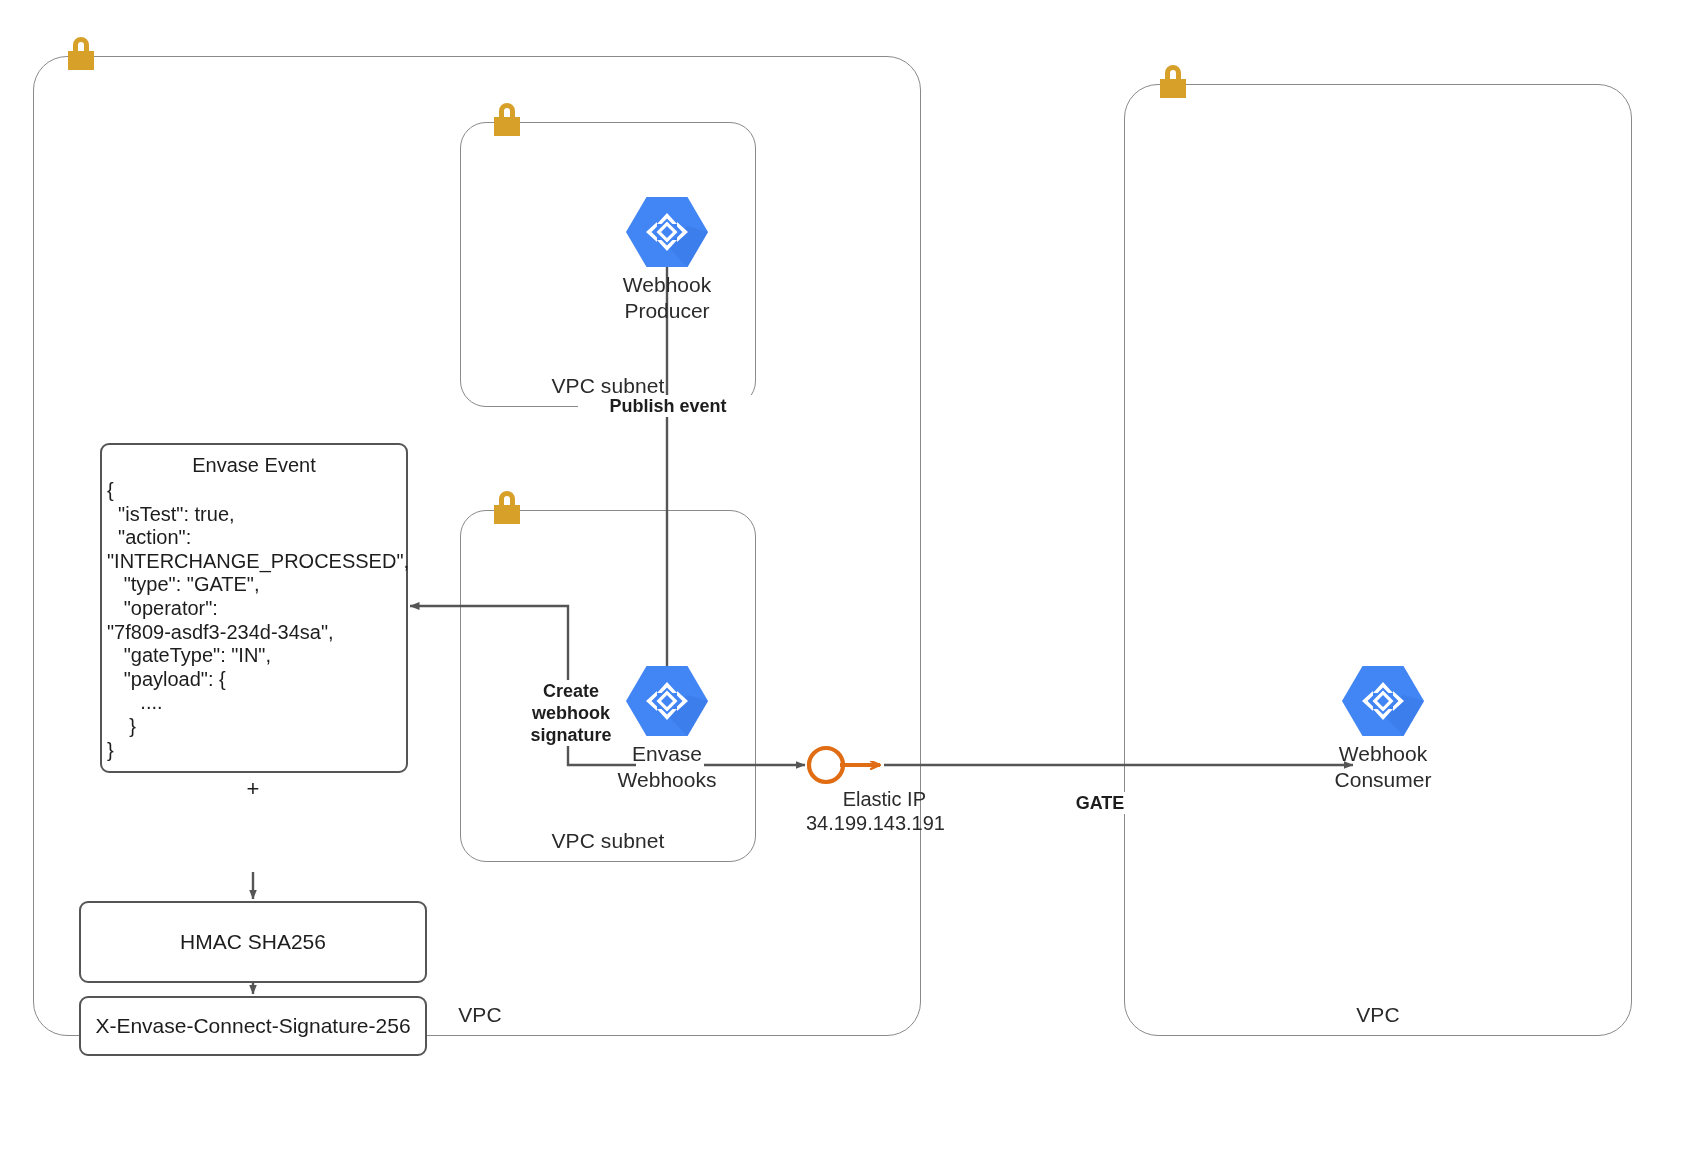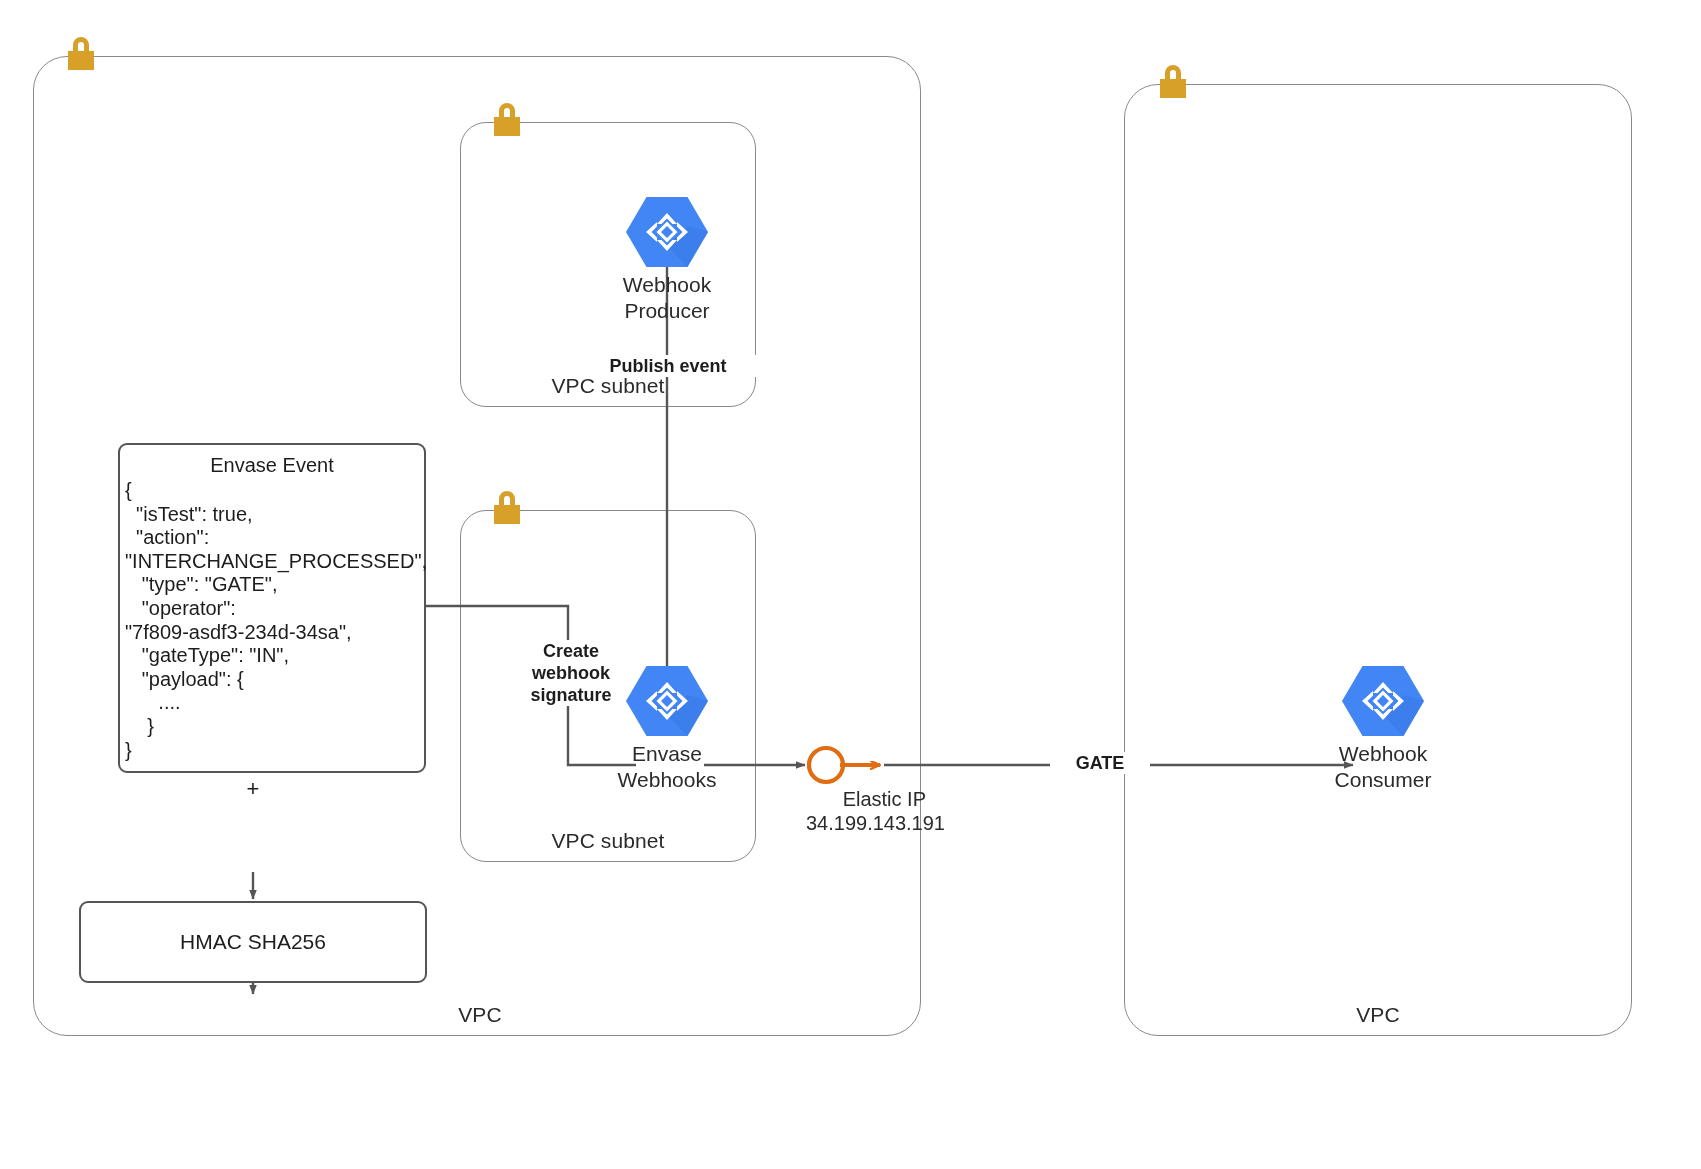--- a/index.html
+++ b/index.html
@@ -110,20 +110,21 @@
   
   .edge-label {
     position: absolute;
     font-size: 18px;
     font-weight: bold;
     color: #1d1d1d;
     text-align: center;
     line-height: 22px;
     background: #ffffff;
     white-space: pre-line;
+    margin-top: 40px;
   }
   .plain-label {
     position: absolute;
     font-size: 20px;
     color: #2b2b2b;
     text-align: right;
     white-space: nowrap;
   }
   .plus-label {
     position: absolute;
@@ -267,35 +268,36 @@
   <div class="plain-label" style="left:745px; top:812px; width:200px;">34.199.143.191</div>
 
   <div class="edge-label" style="left:578px; top:355px; width:180px;">Publish event</div>
 
   <div class="edge-label" style="left:516px; top:640px; width:110px;">Create
 webhook
 signature</div>
 
   <div class="edge-label" style="left:1050px; top:752px; width:100px;">GATE</div>
 
-  <div id="envase-event-card" style="left:100px; top:443px; width:308px; height:330px;margin-left:18px;">
+  <div id="envase-event-card" style="left:100px; top:443px; width:308px; height:330px;">
     <div id="envase-event-title">Envase Event</div>
     <div id="envase-event-body">{
   "isTest": true,
   "action":
 "INTERCHANGE_PROCESSED",
    "type": "GATE",
    "operator":
 "7f809-asdf3-234d-34sa",
    "gateType": "IN",
    "payload": {
       ....
     }
 }</div>
   </div>
 
   <div class="plus-label" style="left:203px; top:776px; width:100px;">+</div>
 
 
   <div class="shape-box" id="step-hmac-sha256" style="left:79px; top:901px; width:348px; height:82px;">HMAC SHA256</div>
 
+  <div class="shape-box" id="step-signature-header" style="left:79px; top:996px; width:348px; height:60px;">X-Envase-Connect-Signature-256</div>
 
 </div>
 
 </body></html>

